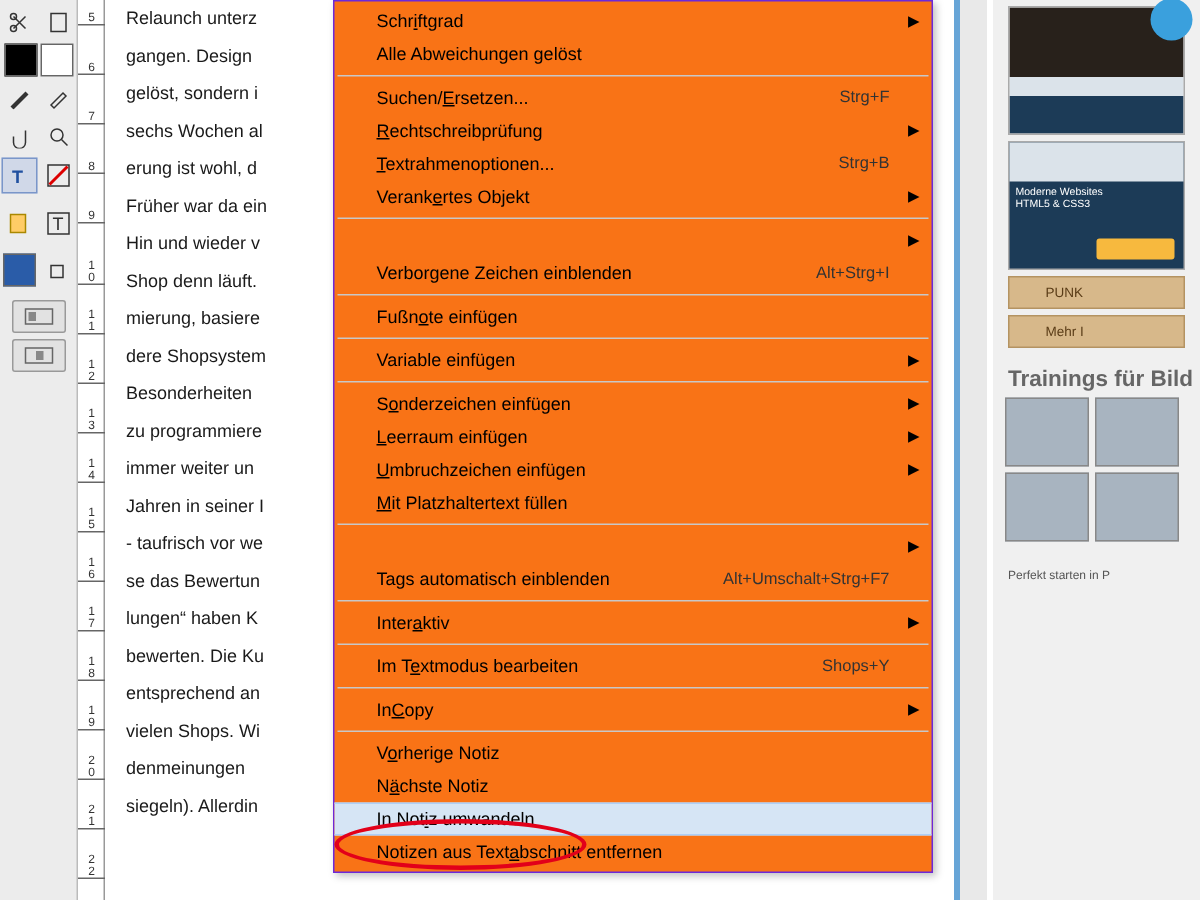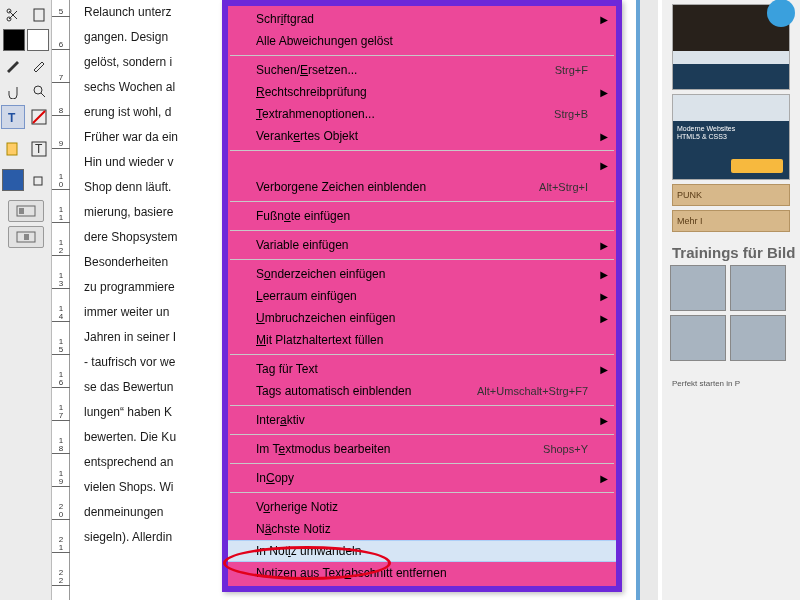--- a/index.html
+++ b/index.html
@@ -9,39 +9,39 @@
 .tool-btn { width:24px; height:24px; margin:1px; border:1px solid transparent; display:flex; align-items:center; justify-content:center; cursor:pointer; }
 .tool-btn.sel { background:#d0d8e8; border:1px solid #7a96c9; }
 .tool-btn svg { width:16px; height:16px; }
 .color-block { width:22px; height:22px; margin:1px; border:1px solid #666; }
 .panel-btn { width:36px; height:22px; margin:2px 0; background:#e2e2e2; border:1px solid #999; border-radius:2px; display:flex; align-items:center; justify-content:center; }
 .ruler-v { position:absolute; left:52px; top:0; width:18px; height:600px; background:#fff; border-right:1px solid #999; font-size:9px; }
 .ruler-v .tick { position:absolute; left:0; width:18px; border-bottom:1px solid #666; }
 .ruler-v .tick span { display:block; text-align:center; line-height:8px; font-size:8px; color:#333; }
 .doc-text { position:absolute; left:78px; top:0; width:558px; height:600px; padding:0 6px; font-family:"Myriad Pro","Segoe UI",sans-serif; font-size:18px; line-height:25px; color:#1a1a1a; word-break:break-all; }
 .doc-text .ln { white-space:pre; }
-.ctx-menu { position:absolute; left:222px; top:0; width:400px; background:#ec4899; border:6px solid #6d28d9; box-shadow:2px 2px 5px rgba(0,0,0,0.25); padding:2px 0; }
+.ctx-menu { position:absolute; left:222px; top:0; width:400px; background:#f97316; border:1px solid #6d28d9; box-shadow:2px 2px 5px rgba(0,0,0,0.25); padding:2px 0; }
 .ctx-menu .item { display:flex; align-items:center; height:22px; padding:0 28px 0 28px; position:relative; cursor:default; }
 .ctx-menu .item .lbl { flex:1; }
 .ctx-menu .item .lbl u { text-decoration:underline; }
 .ctx-menu .item .shc { color:#333; font-size:11px; }
 .ctx-menu .item .arr { position:absolute; right:8px; font-size:10px; }
 .ctx-menu .item.hover { background:#d6e5f5; border-top:1px solid #aecff7; border-bottom:1px solid #aecff7; height:22px; }
 .ctx-menu .sep { height:1px; background:#c8c8c8; margin:3px 2px; }
 .annot { position:absolute; left:223px; top:546px; width:168px; height:34px; border:3px solid #e2001a; border-radius:50%; pointer-events:none; }
 .rpanel { position:absolute; left:636px; top:0; width:22px; height:600px; background:#e9e9e9; border-left:4px solid #67a5d7; }
 .side-right { position:absolute; left:662px; top:0; width:138px; height:600px; background:#f0f0f0; overflow:hidden; }
 .thumb { margin:4px auto; width:118px; background:#ccc; border:1px solid #aaa; }
 .t1 { height:86px; background:linear-gradient(#28211b 0 55%, #dbe3ea 55% 70%, #1c3b57 70% 100%); position:relative; }
 .t1 .badge{ position:absolute; right:-6px; top:-6px; width:28px; height:28px; background:#3aa0dd; border-radius:50%; }
 .t2 { height:86px; background:#1c3b57; position:relative; }
 .t2 .top{ height:26px; background:#dbe3ea; }
 .t2 .bt{ position:absolute; bottom:6px; right:6px; width:52px; height:14px; background:#f7b93e; border-radius:2px; }
 .t2 .txt{ color:#fff; font-size:7px; padding:4px; line-height:8px; }
-.bar { height:22px; margin:4px auto; width:118px; background:#d7b88a; border:1px solid #b49362; display:flex; align-items:center; font-size:9px; color:#5a3c17; padding-left:4px; }
+.bar { height:22px; margin:4px auto; width:118px; background:#d7b88a; border:1px solid #b49362; display:flex; align-items:center; font-size:9px; color:#5a3c17; padding-left:24px; }
 .heading { font-size:15px; color:#666; margin:12px 0 4px 10px; font-weight:bold; }
 .grid { display:flex; flex-wrap:wrap; padding:0 8px; gap:4px; }
 .gthumb { width:56px; height:46px; background:#a8b4c0; border:1px solid #888; }
 </style>
 </head>
 <body>
 
 <div class="toolbox">
   <div class="tool-row">
       <div class="tool-btn">
@@ -285,21 +285,20 @@
     </div>
     <div class="item">
       <span class="lbl"><u>U</u>mbruchzeichen einfügen</span>
       <span class="arr">▶</span>
     </div>
     <div class="item">
       <span class="lbl"><u>M</u>it Platzhaltertext füllen</span>
     </div>
     <div class="sep"></div>
     <div class="item">
-      <span class="lbl">Tag für Text</span>
       <span class="arr">▶</span>
     </div>
     <div class="item">
       <span class="lbl">Tags automatisch einblenden</span>
       <span class="shc">Alt+Umschalt+Strg+F7</span>
     </div>
     <div class="sep"></div>
     <div class="item">
       <span class="lbl">Inter<u>a</u>ktiv</span>
       <span class="arr">▶</span>

